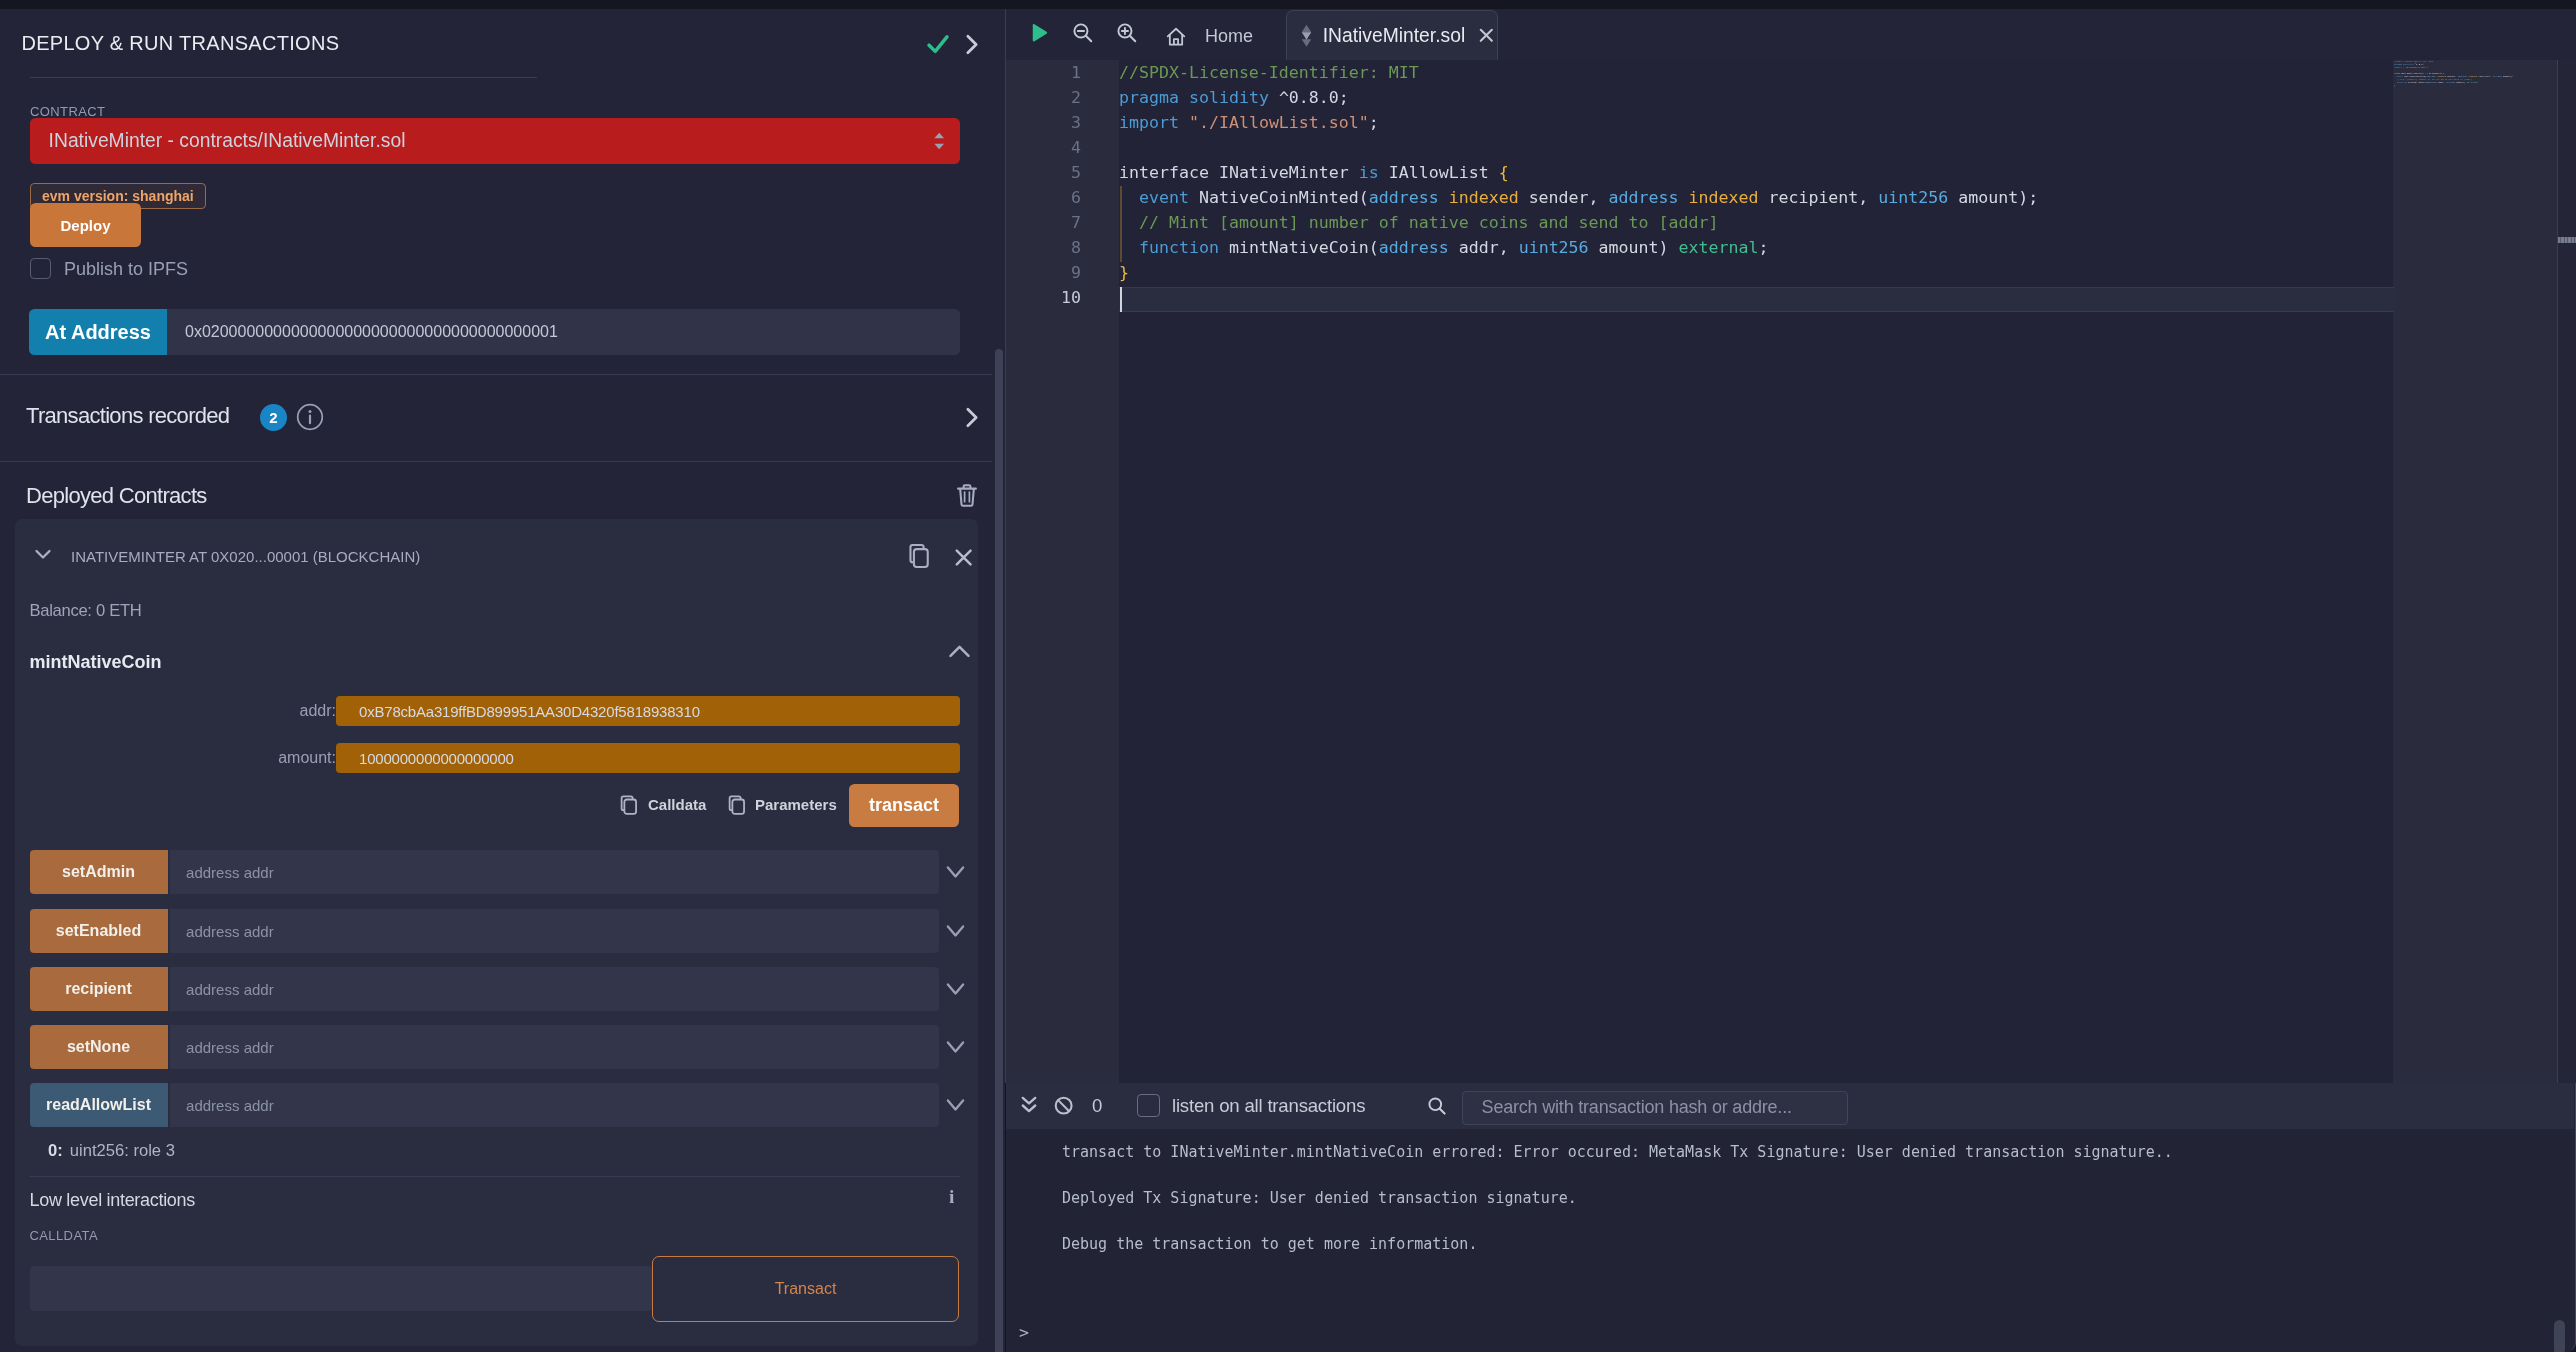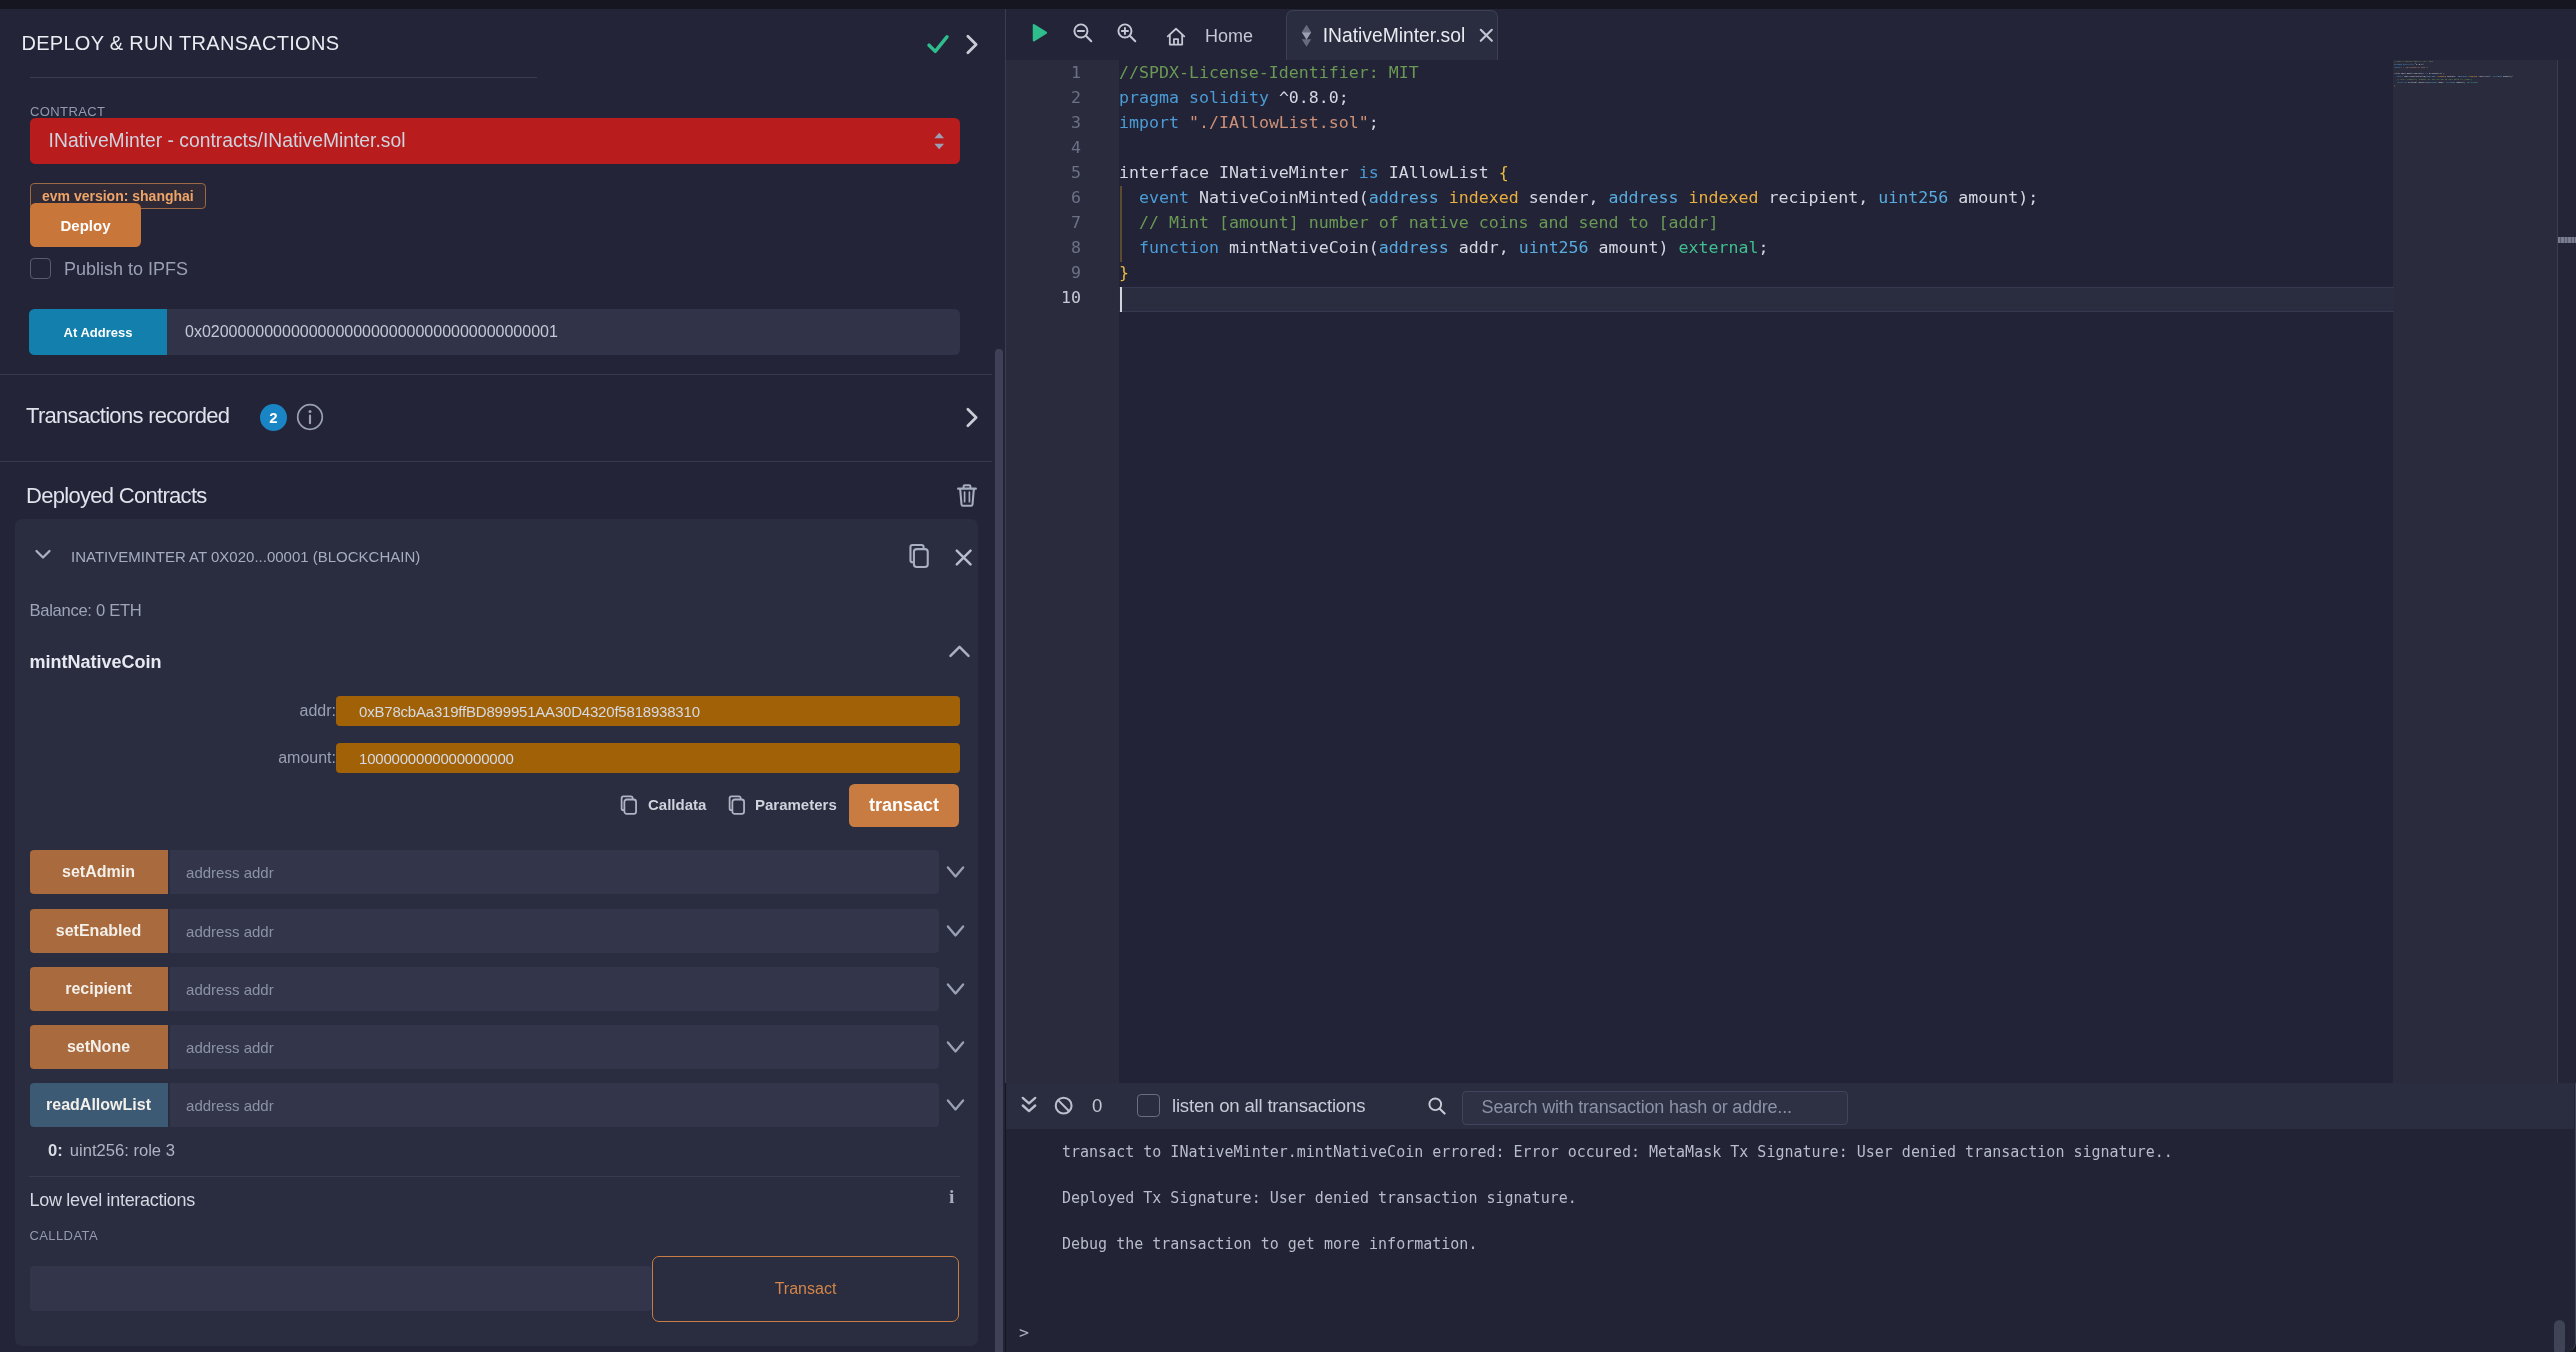--- a/index.html
+++ b/index.html
@@ -25,21 +25,21 @@
 
   .evm-badge { position:absolute; left:30px; top:166px; height:26px; padding:0 11px; border:1.4px solid #9c6a47; border-radius:4.1px; background:rgba(201,117,57,.08); display:flex; align-items:center;margin-top:8px; }
   .evm-badge span { font-size:14px; font-weight:bold; color:#efa468; }
 
   .deploy-btn { position:absolute; left:30px; top:194px; width:111px; height:44px; background:#c9763b; border:none; border-radius:5.5px; color:#fff; font-size:15px; font-weight:bold; font-family:inherit; }
 
   .ipfs-box { position:absolute; left:30px; top:249px; width:21.4px; height:21.4px; border:1.4px solid #595d74; border-radius:4.1px; background:transparent; }
   .ipfs-label { position:absolute; left:64px; top:250px; font-size:18px; color:#9aa0b4; }
 
   .at-address { position:absolute; left:29px; top:300px; width:931px; height:46px; display:flex; }
-  .at-address-btn { width:138px; height:46px; background:#127fac; border:none; border-radius:5.5px 0 0 5.5px; color:#fff; font-size:13px; font-weight:bold; font-family:inherit; flex:none; }
+  .at-address-btn { width:138px; height:46px; background:#127fac; border:none; border-radius:5.5px 0 0 5.5px; color:#fff; font-size:20px; font-weight:bold; font-family:inherit; flex:none; }
   .at-address-input { flex:1; height:46px; background:#313449; border:none; border-radius:0 5.5px 5.5px 0; color:#c3c8d5; font-size:16px; padding-left:18px; font-family:inherit; outline:none; }
 
   .hr-full { position:absolute; left:0; width:992px; border-top:1.4px solid #383a4f; }
 
   .tx-recorded-label { position:absolute; left:26px; top:394px; font-size:22px; color:#dfe3ec; letter-spacing:-0.7px; }
   .tx-badge { position:absolute; left:260px; top:395px; width:27px; height:27px; border-radius:50%; background:#1a85c5; color:#fff; font-size:15px; font-weight:bold; display:flex; align-items:center; justify-content:center; }
   .tx-info { position:absolute; left:296px; top:394px; width:28px; height:28px; color:#9aa0b4; }
   .tx-expand { position:absolute; left:963px; top:398px; width:18px; height:21px; color:#c8ccd6; }
 
   .dc-heading { position:absolute; left:26px; top:474px; font-size:22px; color:#dfe3ec; letter-spacing:-0.7px; }

